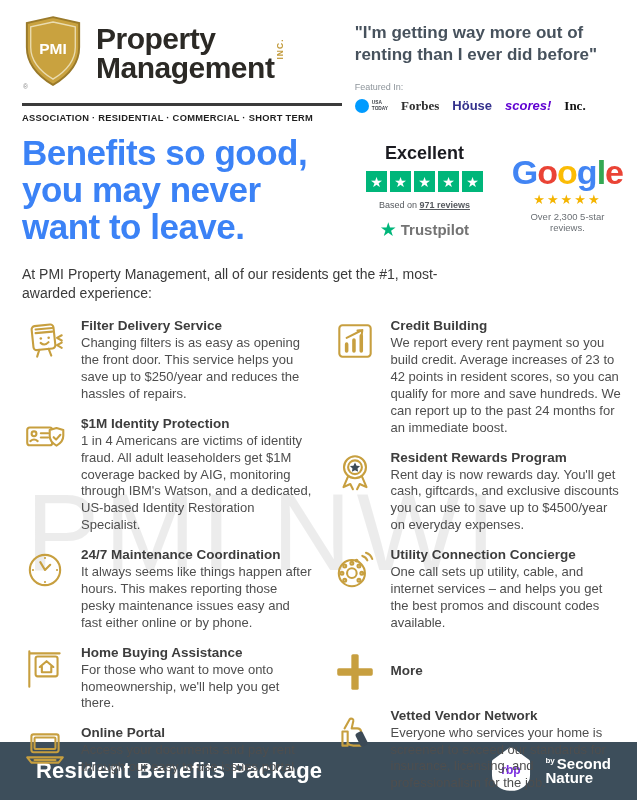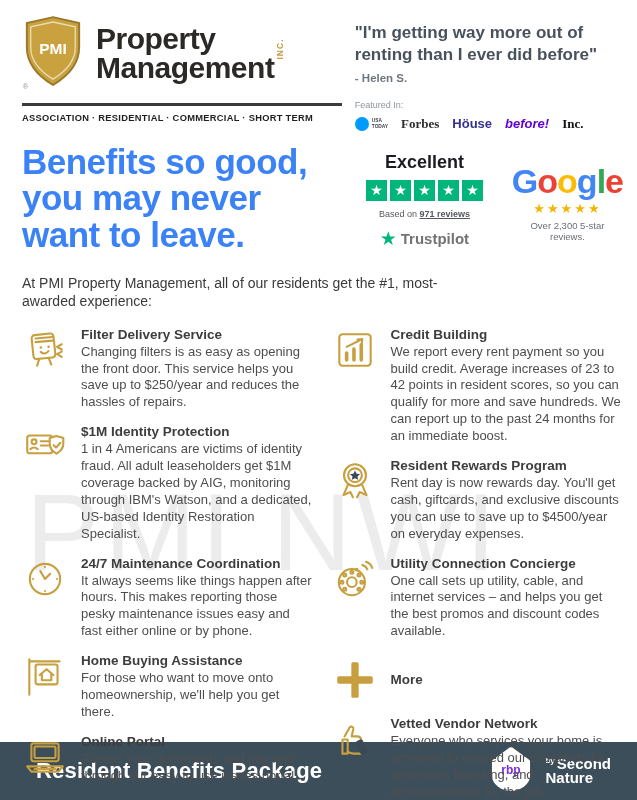--- a/index.html
+++ b/index.html
@@ -93,33 +93,32 @@
           <div class="logo-line">Management</div>
           <span class="logo-inc">INC.</span>
         </div>
       </div>
       <div class="logo-divider"></div>
       <div class="logo-tagline">ASSOCIATION · RESIDENTIAL · COMMERCIAL · SHORT TERM</div>
     </div>
 
     <div class="testimonial">
       <div class="quote">"I'm getting way more out of renting than I ever did before"</div>
-      <div class="quote-attr">- Helen S.</div>
       <div class="featured-label">Featured In:</div>
       <div class="featured-row">
         <span class="logo-usatoday">
           <span class="usat-dot"></span>
           <span class="usat-text">
             <span>USA</span>
             <span>TODAY</span>
           </span>
         </span>
         <span class="logo-forbes">Forbes</span>
         <span class="logo-house">Höuse</span>
-        <span class="logo-yahoo">before!</span>
+        <span class="logo-yahoo">scores!</span>
         <span class="logo-inc-mag">Inc.</span>
       </div>
     </div>
   </div>
 
   <div class="hero">
     <div class="headline">
       <span>Benefits so good,</span><br>
       <span>you may never</span><br>
       <span>want to leave.</span>

